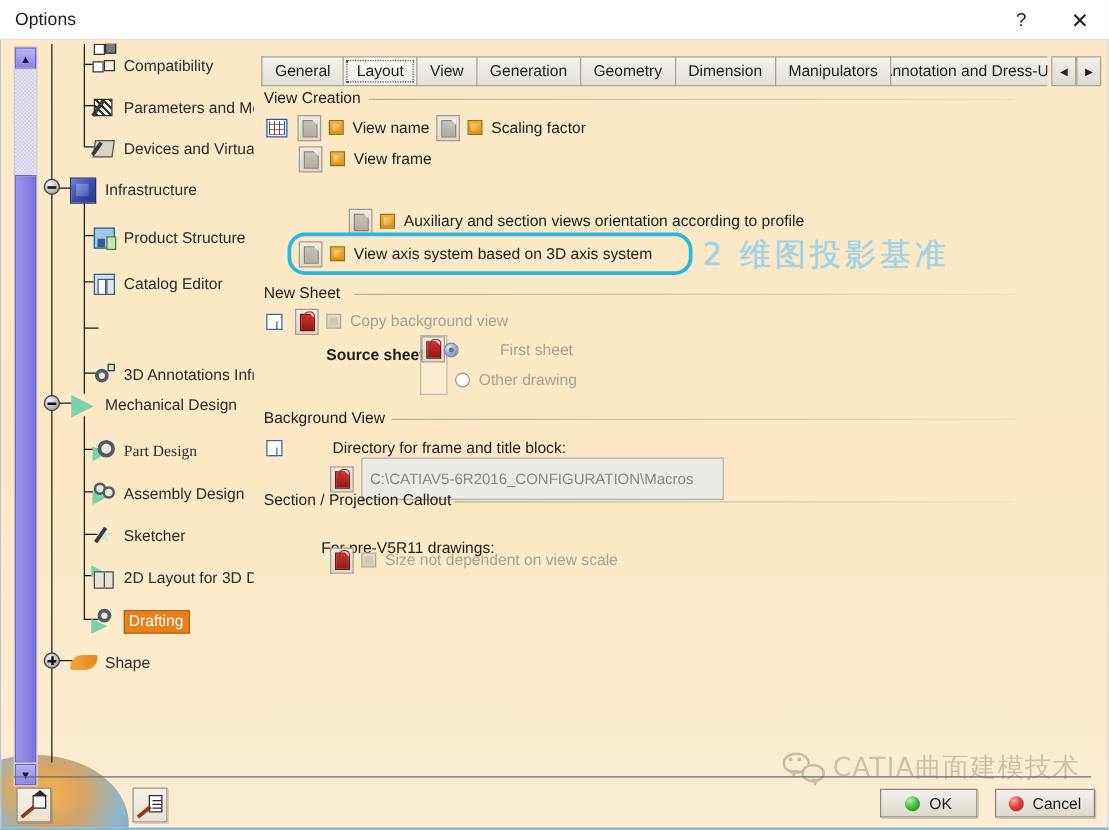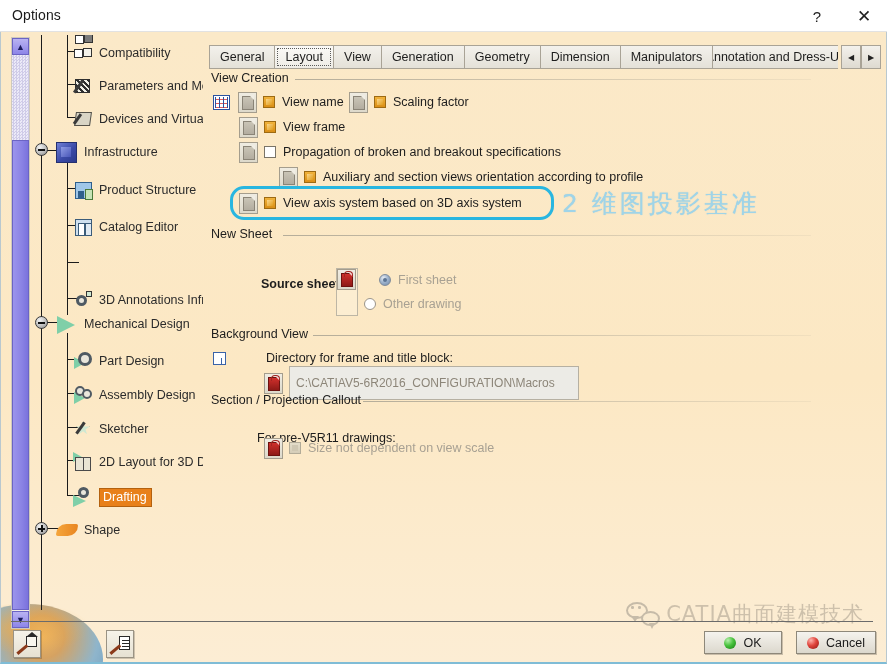--- a/index.html
+++ b/index.html
@@ -540,21 +540,21 @@
           <div class="tlabel">3D Annotations Infra</div>
         </div>
 
         <div class="tnode" style="left:22px; top:276px;">
           <div class="ticon" style="width:24px; flex:0 0 24px;">
             <div class="ic-green" style="left:2px; top:2px; border-top-width:9px; border-bottom-width:9px; border-left-width:18px;"></div>
           </div>
           <div class="tlabel">Mechanical Design</div>
         </div>
 
-        <div class="tnode" style="left:40px; top:313px;">
+        <div class="tnode" style="left:40px; top:313px;font-family:Liberation Serif, serif;">
           <div class="ticon">
             <div class="ic-green" style="left:1px; top:6px; border-top-width:6px; border-bottom-width:6px; border-left-width:11px;"></div>
             <div class="ic-gear" style="left:5px; top:1px;"></div>
           </div>
           <div class="tlabel">Part Design</div>
         </div>
 
         <div class="tnode" style="left:40px; top:347px;">
           <div class="ticon">
             <div class="ic-green" style="left:1px; top:7px; border-top-width:6px; border-bottom-width:6px; border-left-width:11px;"></div>
@@ -672,28 +672,20 @@
 
         <div class="row" style="left:30px; top:47px;">
           <div class="lockbtn">
             <div class="page"></div>
               <div class="dogear"></div>
           </div>
           <div class="cbx checked"></div>
           <div class="rowtext">View frame</div>
         </div>
 
-        <div class="row" style="left:30px; top:72px;">
-          <div class="lockbtn">
-            <div class="page"></div>
-              <div class="dogear"></div>
-          </div>
-          <div class="cbx"></div>
-          <div class="rowtext">Propagation of broken and breakout specifications</div>
-        </div>
 
         <div class="row" style="left:30px; top:97px;padding-left:40px;">
           <div class="lockbtn">
             <div class="page"></div>
               <div class="dogear"></div>
           </div>
           <div class="cbx checked"></div>
           <div class="rowtext">Auxiliary and section views orientation according to profile</div>
         </div>
 
@@ -707,32 +699,41 @@
         </div>
         <div id="highlight-rect" style="left:21px; top:117px; width:324px; height:34px;"></div>
 
         <div id="cn-annotation" style="left:353px; top:118px;">2 维图投影基准</div>
 
         <div class="group" style="left:2px; top:166px; width:600px;">
           <div class="group-title">New Sheet</div>
           <div class="group-rule" style="left:72px; width:528px;"></div>
         </div>
 
+        <div class="row" style="left:4px; top:177px;">
+          <div class="cbx blue"></div>
+          <div class="lockbtn red" style="margin-left:10px;">
+            <div class="page"></div>
+              <div class="dogear"></div>
+          </div>
+          <div class="cbx dimchecked"></div>
+          <div class="rowtext dim">Copy background view</div>
+        </div>
 
         <div class="row" style="left:52px; top:204px;">
           <div class="rowtext" style="margin-left:0; font-weight:bold;">Source sheet:</div>
         </div>
 
         <div id="srcbracket" style="left:127px; top:199px; width:22px; height:48px;"></div>
         <div class="lockbtn red" style="position:absolute; left:128px; top:200px;">
           <div class="page"></div>
             <div class="dogear"></div>
         </div>
 
-        <div class="row" style="left:170px; top:200px;">
+        <div class="row" style="left:146px; top:200px;gap:26px;">
           <div class="radio on"></div>
           <div class="rowtext dim">First sheet</div>
         </div>
         <div class="row" style="left:155px; top:224px;">
           <div class="radio"></div>
           <div class="rowtext dim">Other drawing</div>
         </div>
 
         <div class="group" style="left:2px; top:266px; width:600px;">
           <div class="group-title">Background View</div>

